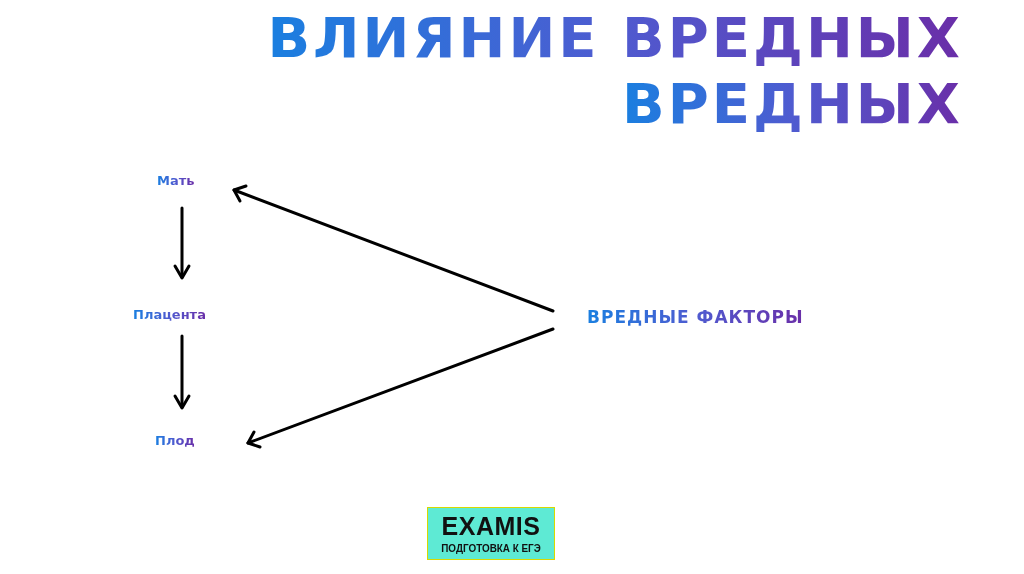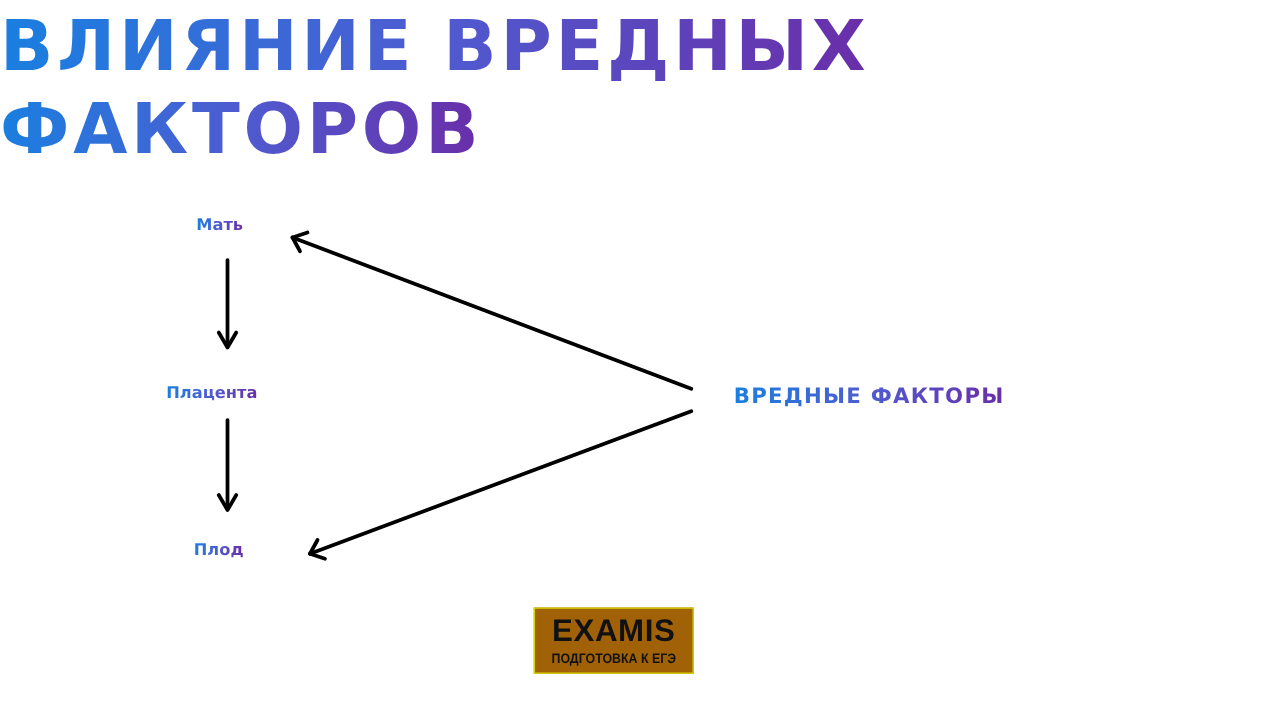--- a/index.html
+++ b/index.html
@@ -18,21 +18,21 @@
       background: linear-gradient(90deg, #1a7fe0 0%, #4f5bd0 50%, #6a2ea8 100%);
       -webkit-background-clip: text;
       background-clip: text;
       color: transparent;
       -webkit-text-fill-color: transparent;
     }
     .title {
       position: absolute;
       left: 0;
       width: 963px;
-      text-align: left;
+      text-align: right;
       font-family: "DejaVu Sans", sans-serif;
       font-weight: bold;
       font-size: 56px;
       letter-spacing: 3px;
       line-height: 64px;
     }
     .title-line1 { top: 6px; }
     .title-line2 { top: 72px; }
     .title span { display: inline-block; }
     .node {
@@ -49,24 +49,24 @@
     svg.arrows {
       position: absolute;
       left: 0;
       top: 0;
       width: 1024px;
       height: 574px;
     }
     .logo {
       position: absolute;
       left: 427px;
-      top: 486px;
+      top: 507px;
       width: 128px;
       height: 53px;
-      background: #a16207;
+      background: #5eead4;
       box-sizing: border-box;
       border: 1px solid #d8d800;
       text-align: center;
       font-family: "Liberation Sans", sans-serif;
       color: #111111;
     }
     .logo-main {
       display: block;
       font-size: 25px;
       font-weight: bold;
@@ -83,21 +83,21 @@
       transform: scaleX(0.9);
     }
   </style>
 </head>
 <body>
 
 <div class="title title-line1">
   <span class="grad-text">ВЛИЯНИЕ ВРЕДНЫХ</span>
 </div>
 <div class="title title-line2">
-  <span class="grad-text">ФАКТОРОВ</span>
+  <span class="grad-text">ВРЕДНЫХ</span>
 </div>
 
 <svg class="arrows" viewBox="0 0 1024 574" xmlns="http://www.w3.org/2000/svg">
   <g stroke="#000" stroke-width="3" fill="none" stroke-linecap="round" stroke-linejoin="round">
 
     <g>
       <line x1="182" y1="208" x2="182" y2="277"></line>
       <polyline points="175,266 182,278 189,266"></polyline>
     </g>
 

